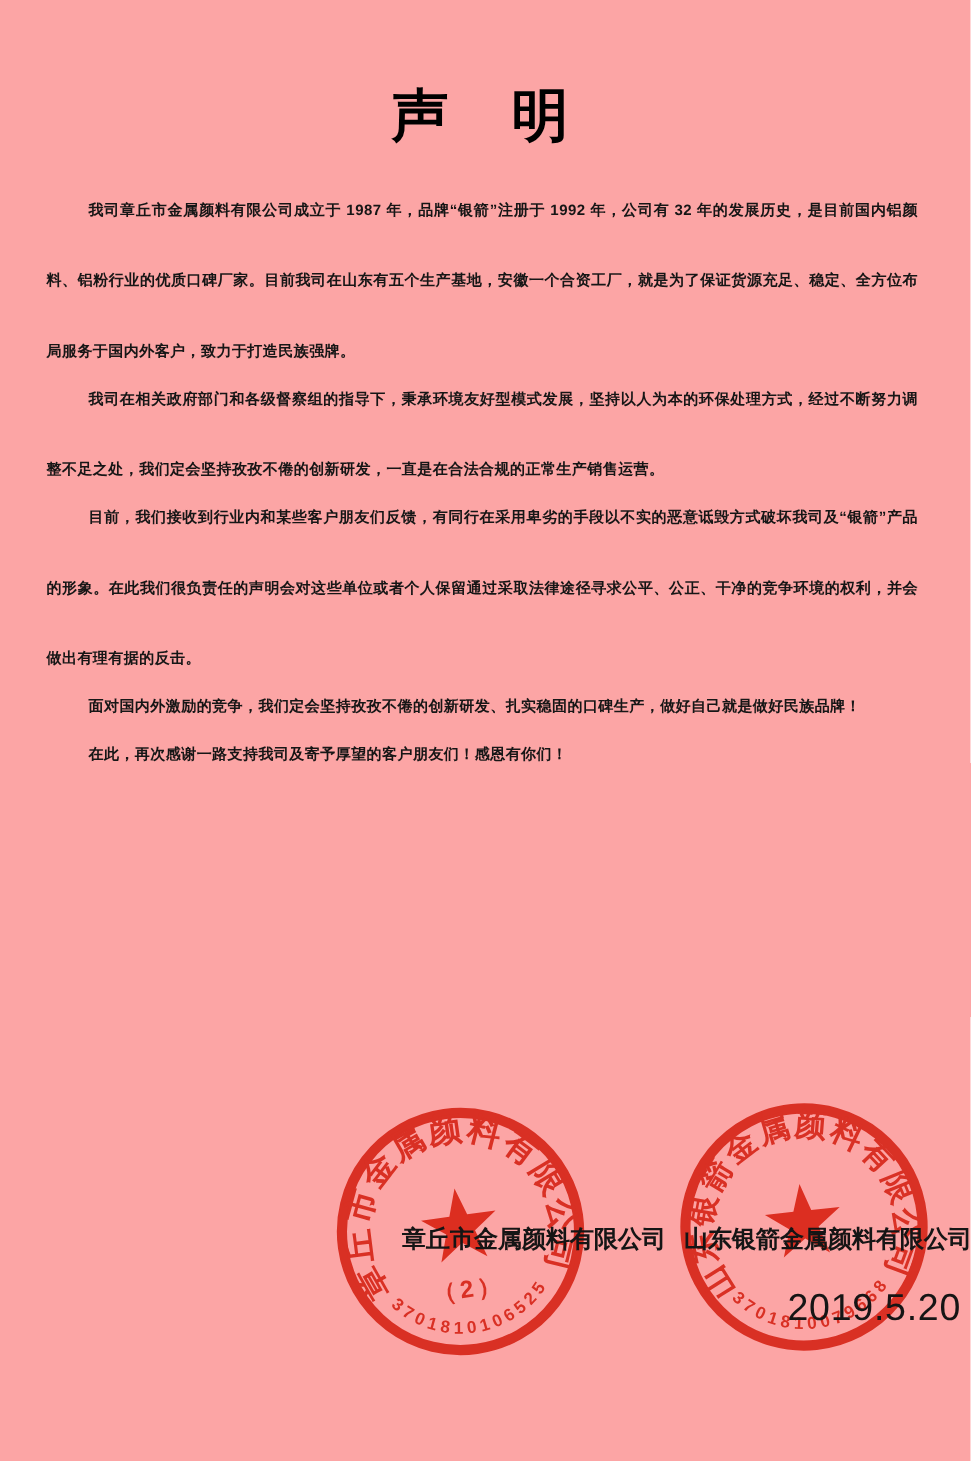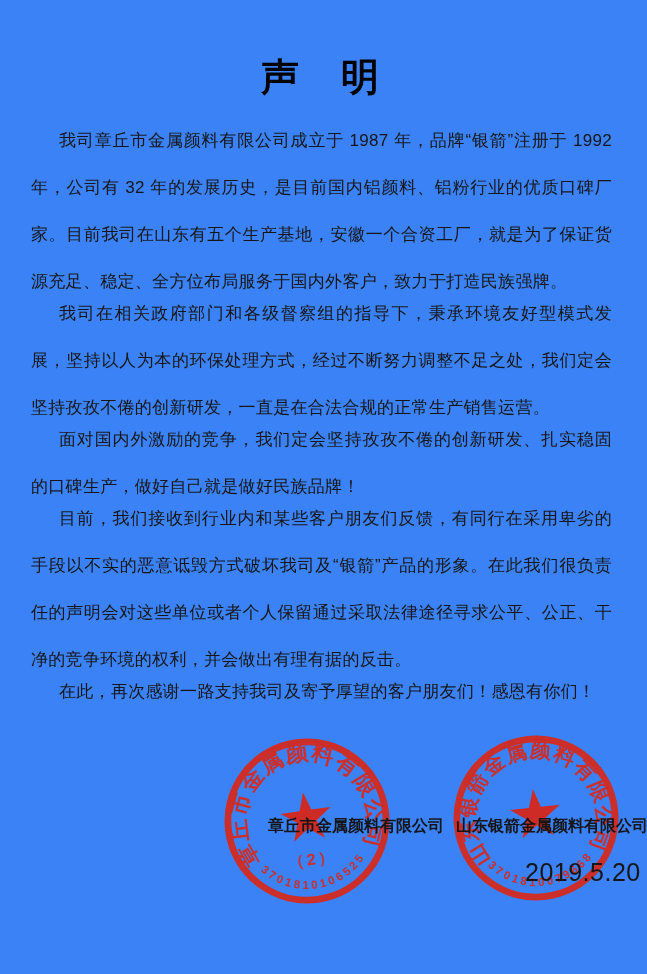--- a/index.html
+++ b/index.html
@@ -1,43 +1,43 @@
 <!DOCTYPE html>
 <html><head>
 <meta charset="utf-8">
 <style>
   html, body { margin: 0; padding: 0; background: #ffffff; }
   .page {
     position: relative;
     width: 647px;
     height: 974px;
-    background: #3b82f6;
+    background: #fca5a5;
     font-family: "Liberation Sans", sans-serif;
     overflow: hidden;
   }
   .title {
     margin: 52px 36px 0 31px;
     text-align: center;
     font-size: 38px;
     font-weight: bold;
     color: #000000;
     letter-spacing: 2px;
   }
   .body-text {
     position: absolute;
     left: 31px;
     top: 117px;
     width: 581px;
   }
   .para {
     margin: 0;
-    font-size: 17px;
+    font-size: 10px;
     line-height: 47px;
     color: #161616;
-    font-weight: 400;
+    font-weight: 700;
     text-align: justify;
     text-indent: 28px;
     letter-spacing: 0.3px;
   }
   .para + .para { margin-top: -15px; }
 
   .stamp {
     position: absolute;
     width: 170px;
     height: 170px;
@@ -77,22 +77,22 @@
 </head>
 <body>
 
 <div class="page">
 
   <h1 class="title">声　明</h1>
 
   <div class="body-text">
     <p class="para">我司章丘市金属颜料有限公司成立于 1987 年，品牌“银箭”注册于 1992 年，公司有 32 年的发展历史，是目前国内铝颜料、铝粉行业的优质口碑厂家。目前我司在山东有五个生产基地，安徽一个合资工厂，就是为了保证货源充足、稳定、全方位布局服务于国内外客户，致力于打造民族强牌。</p>
     <p class="para">我司在相关政府部门和各级督察组的指导下，秉承环境友好型模式发展，坚持以人为本的环保处理方式，经过不断努力调整不足之处，我们定会坚持孜孜不倦的创新研发，一直是在合法合规的正常生产销售运营。</p>
+    <p class="para">目前，我们接收到行业内和某些客户朋友们反馈，有同行在采用卑劣的手段以不实的恶意诋毁方式破坏我司及“银箭”产品的形象。在此我们很负责任的声明会对这些单位或者个人保留通过采取法律途径寻求公平、公正、干净的竞争环境的权利，并会做出有理有据的反击。</p>
     <p class="para">面对国内外激励的竞争，我们定会坚持孜孜不倦的创新研发、扎实稳固的口碑生产，做好自己就是做好民族品牌！</p>
-    <p class="para">目前，我们接收到行业内和某些客户朋友们反馈，有同行在采用卑劣的手段以不实的恶意诋毁方式破坏我司及“银箭”产品的形象。在此我们很负责任的声明会对这些单位或者个人保留通过采取法律途径寻求公平、公正、干净的竞争环境的权利，并会做出有理有据的反击。</p>
     <p class="para">在此，再次感谢一路支持我司及寄予厚望的客户朋友们！感恩有你们！</p>
   </div>
 
   <svg class="stamp stamp-left" viewBox="0 0 200 200">
     <defs>
       <path id="arcTL" d="M 37.6 136 A 72 72 0 1 1 162.4 136" fill="none"></path>
       <path id="arcBL" d="M 24.8 127.4 A 80 80 0 0 0 175.2 127.4" fill="none"></path>
     </defs>
     <circle class="ring" cx="100" cy="100" r="93"></circle>
     <text class="ring-text" font-size="26" text-anchor="middle">

